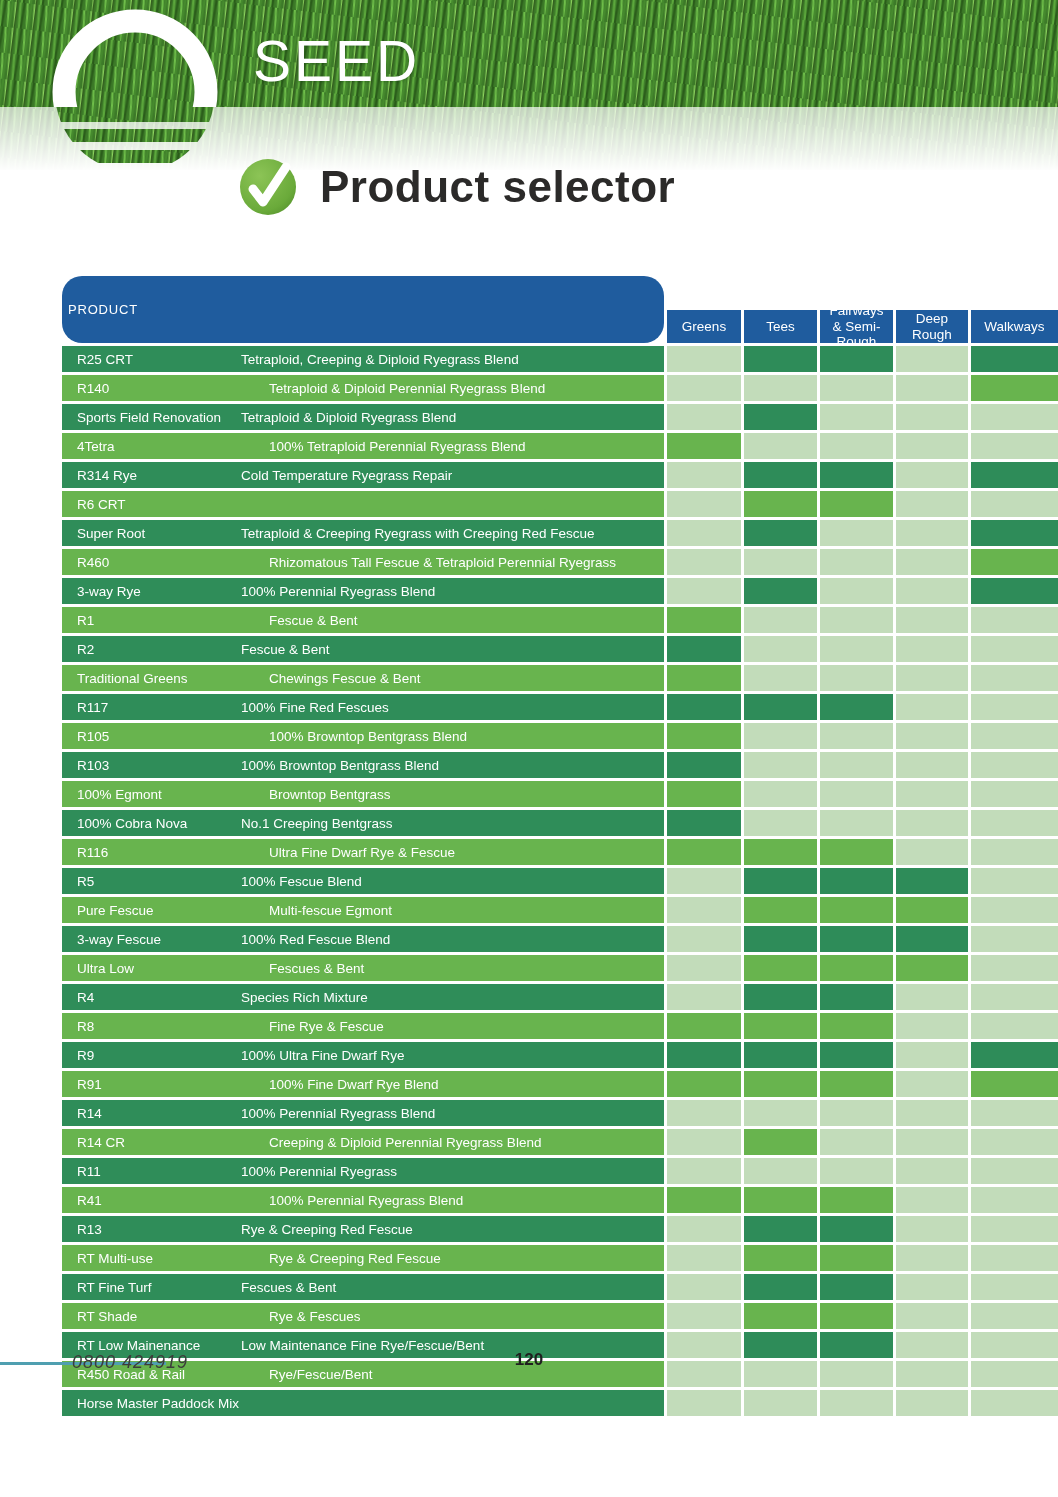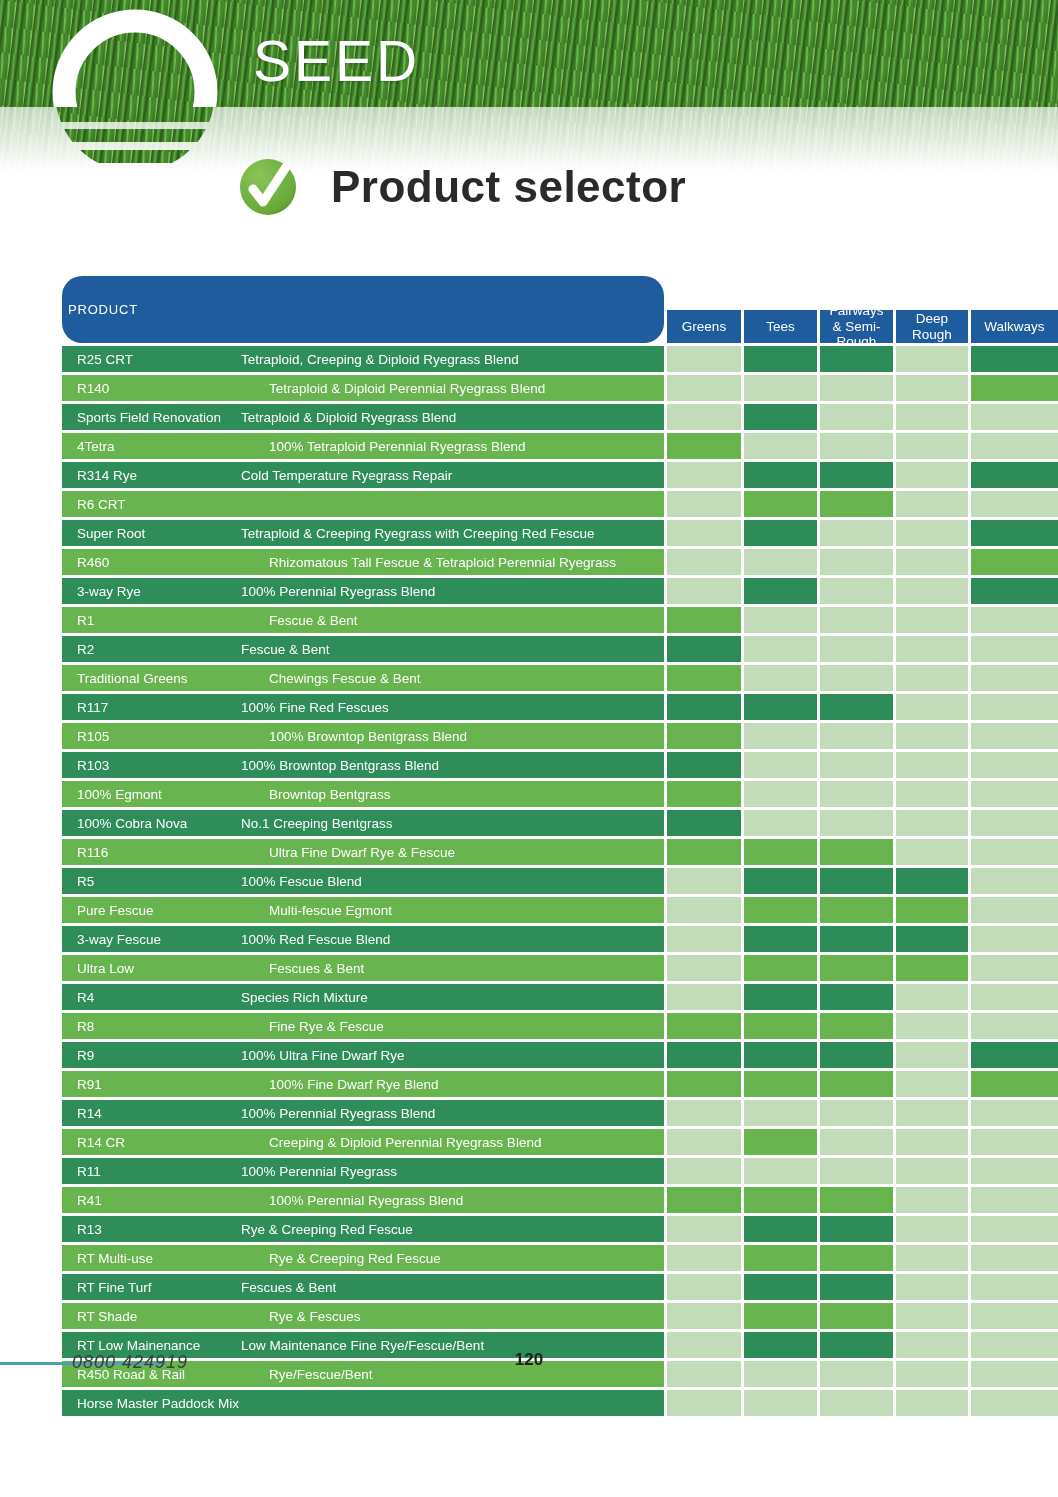--- a/index.html
+++ b/index.html
@@ -18,21 +18,21 @@
   .seed-title {
     position: absolute; left: 253px; top: 28px;
     font-size: 57px; font-weight: 400; color: #ffffff;
     letter-spacing: 3px;
     text-shadow: 0 1px 3px rgba(0,40,0,.25);
   }
 
   
   .section-heading {
     position: absolute; top: 157px; left: 238px;
-    display: flex; align-items: center; gap: 33px;
+    display: flex; align-items: center; gap: 22px;
   }
   .check-icon { width: 60px; height: 60px; display: block; }
   .section-title {
     font-size: 44px; font-weight: 700; color: #2b2a29; letter-spacing: 0.5px;
   }
 
   
   .selector-table {
     position: absolute; top: 240px; left: 62px; width: 996px;
     display: grid;

